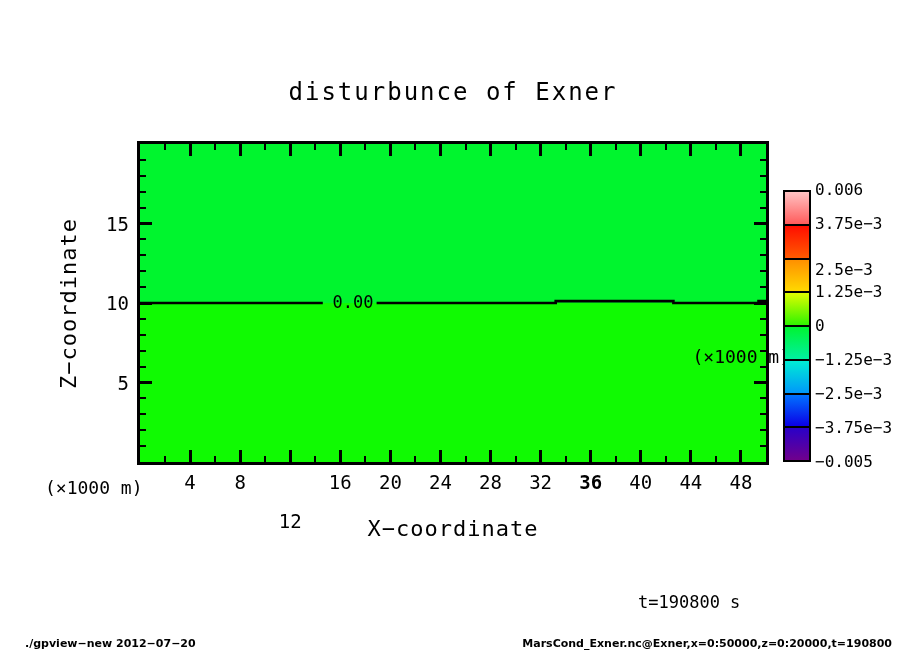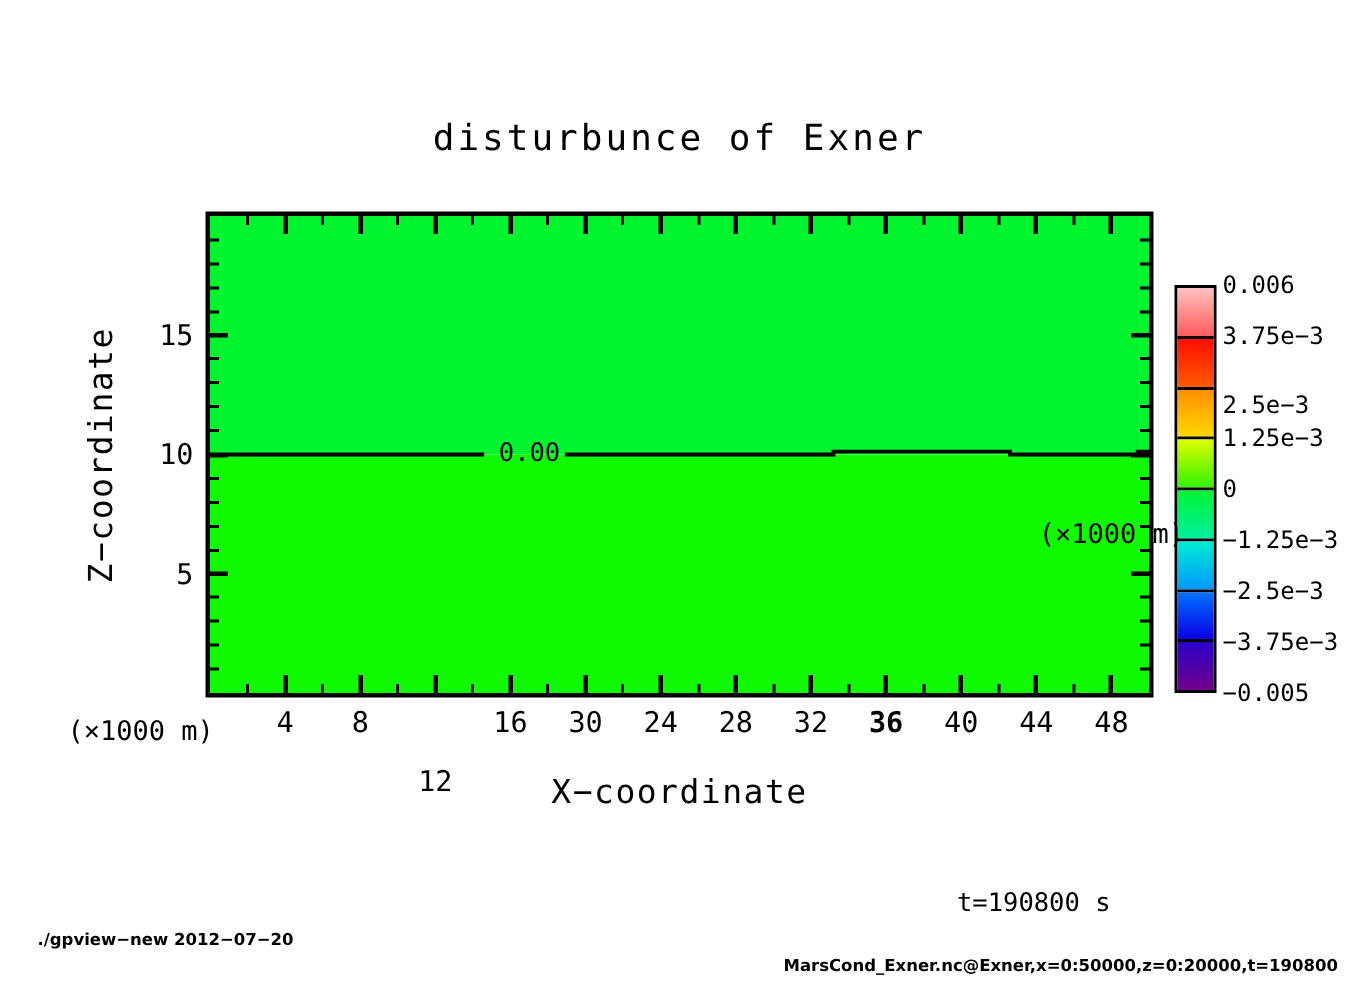--- a/index.html
+++ b/index.html
@@ -36,21 +36,21 @@
   .y-tick-labels span{position:absolute;right:640px;width:60px;text-align:right;font-size:19px;}
   .x-unit{position:absolute;left:560px;top:346px;width:230px;text-align:right;font-size:18px;}
   .y-unit{position:absolute;left:45px;top:477px;font-size:18px;}
   .x-axis-title{position:absolute;left:140px;top:516px;width:626px;text-align:center;font-size:22px;letter-spacing:1px;}
   .contour-interval{position:absolute;left:140px;top:564px;width:626px;text-align:center;font-size:18px;}
   .time-label{position:absolute;left:638px;top:592px;font-size:17px;}
   .colorbar{position:absolute;left:783px;top:190px;width:24px;height:268px;border:2px solid #000;}
   .cbar-cell{width:24px;border-bottom:2px solid #000;box-sizing:content-box;}
   .cbar-cell:last-child{border-bottom:none;}
   .cbar-labels span{position:absolute;left:815px;width:90px;font-size:16px;line-height:18px;}
-  .footer-left{position:absolute;left:25px;top:620px;font-size:11px;font-weight:bold;font-family:"DejaVu Sans", sans-serif;}
+  .footer-left{position:absolute;left:25px;top:637px;font-size:11px;font-weight:bold;font-family:"DejaVu Sans", sans-serif;}
   .footer-right{position:absolute;right:12px;top:637px;font-size:11px;font-weight:bold;font-family:"DejaVu Sans", sans-serif;}
 </style>
 </head>
 <body>
 
 <div class="canvas">
 
   <div class="chart-title">disturbunce of Exner</div>
 
   <div class="y-axis-title">
@@ -153,21 +153,21 @@
           <span class="tick" style="top: 30.8px; right: 0px; height: 2px; width: 6px;"></span>
           <span class="tick" style="top: 14.9px; left: 0px; height: 2px; width: 6px;"></span>
           <span class="tick" style="top: 14.9px; right: 0px; height: 2px; width: 6px;"></span>
         </div>
     </div>
     <div class="x-tick-labels" id="x-tick-labels">
         <span style="left: 53.08px;">4</span>
         <span style="left: 103.16px;">8</span>
         <span style="left: 153.24px; margin-top: 39px;">12</span>
         <span style="left: 203.32px;">16</span>
-        <span style="left: 253.4px;">30</span>
+        <span style="left: 253.4px;">20</span>
         <span style="left: 303.48px;">24</span>
         <span style="left: 353.56px;">28</span>
         <span style="left: 403.64px;">32</span>
         <span style="left: 453.72px; font-weight: bold;">36</span>
         <span style="left: 503.8px;">40</span>
         <span style="left: 553.88px;">44</span>
         <span style="left: 603.96px; text-align: center;">48</span>
       </div>
     <div class="y-tick-labels" id="y-tick-labels">
         <span style="top: 230.5px;">5</span>

